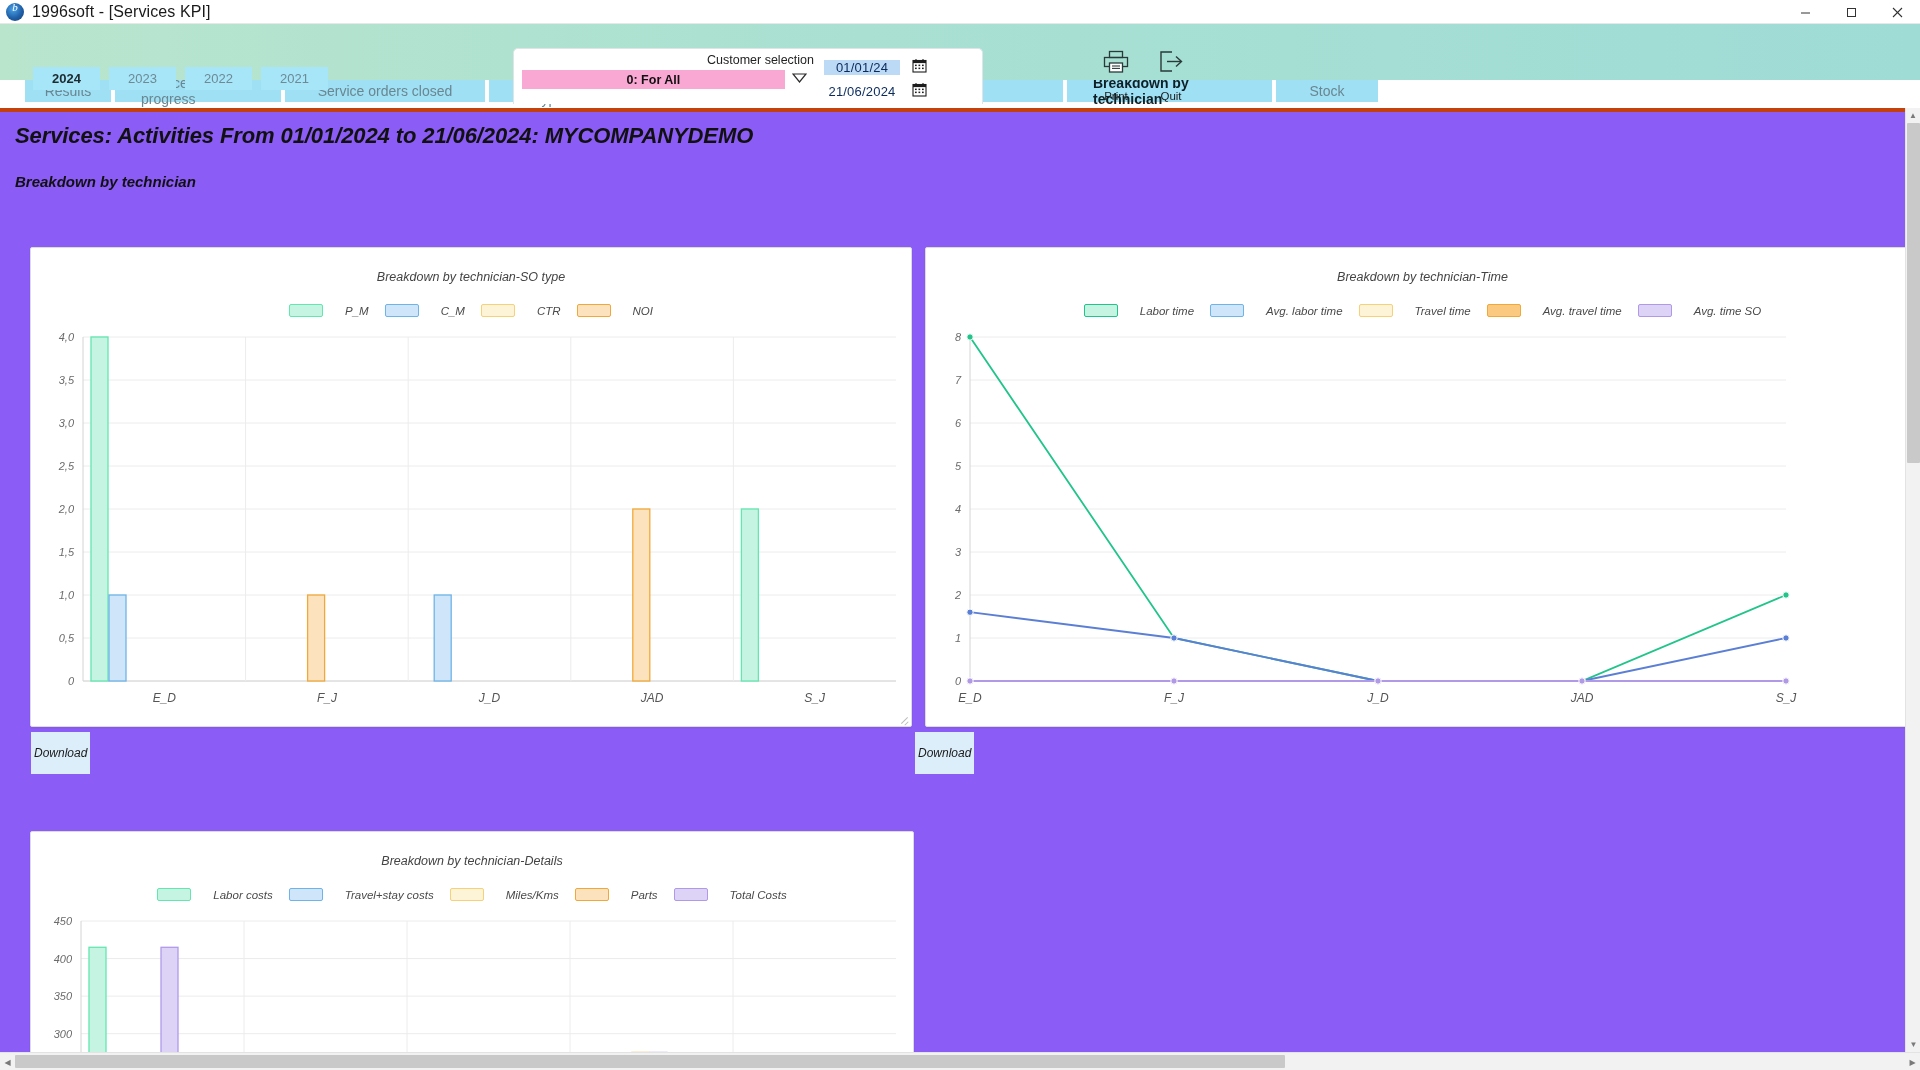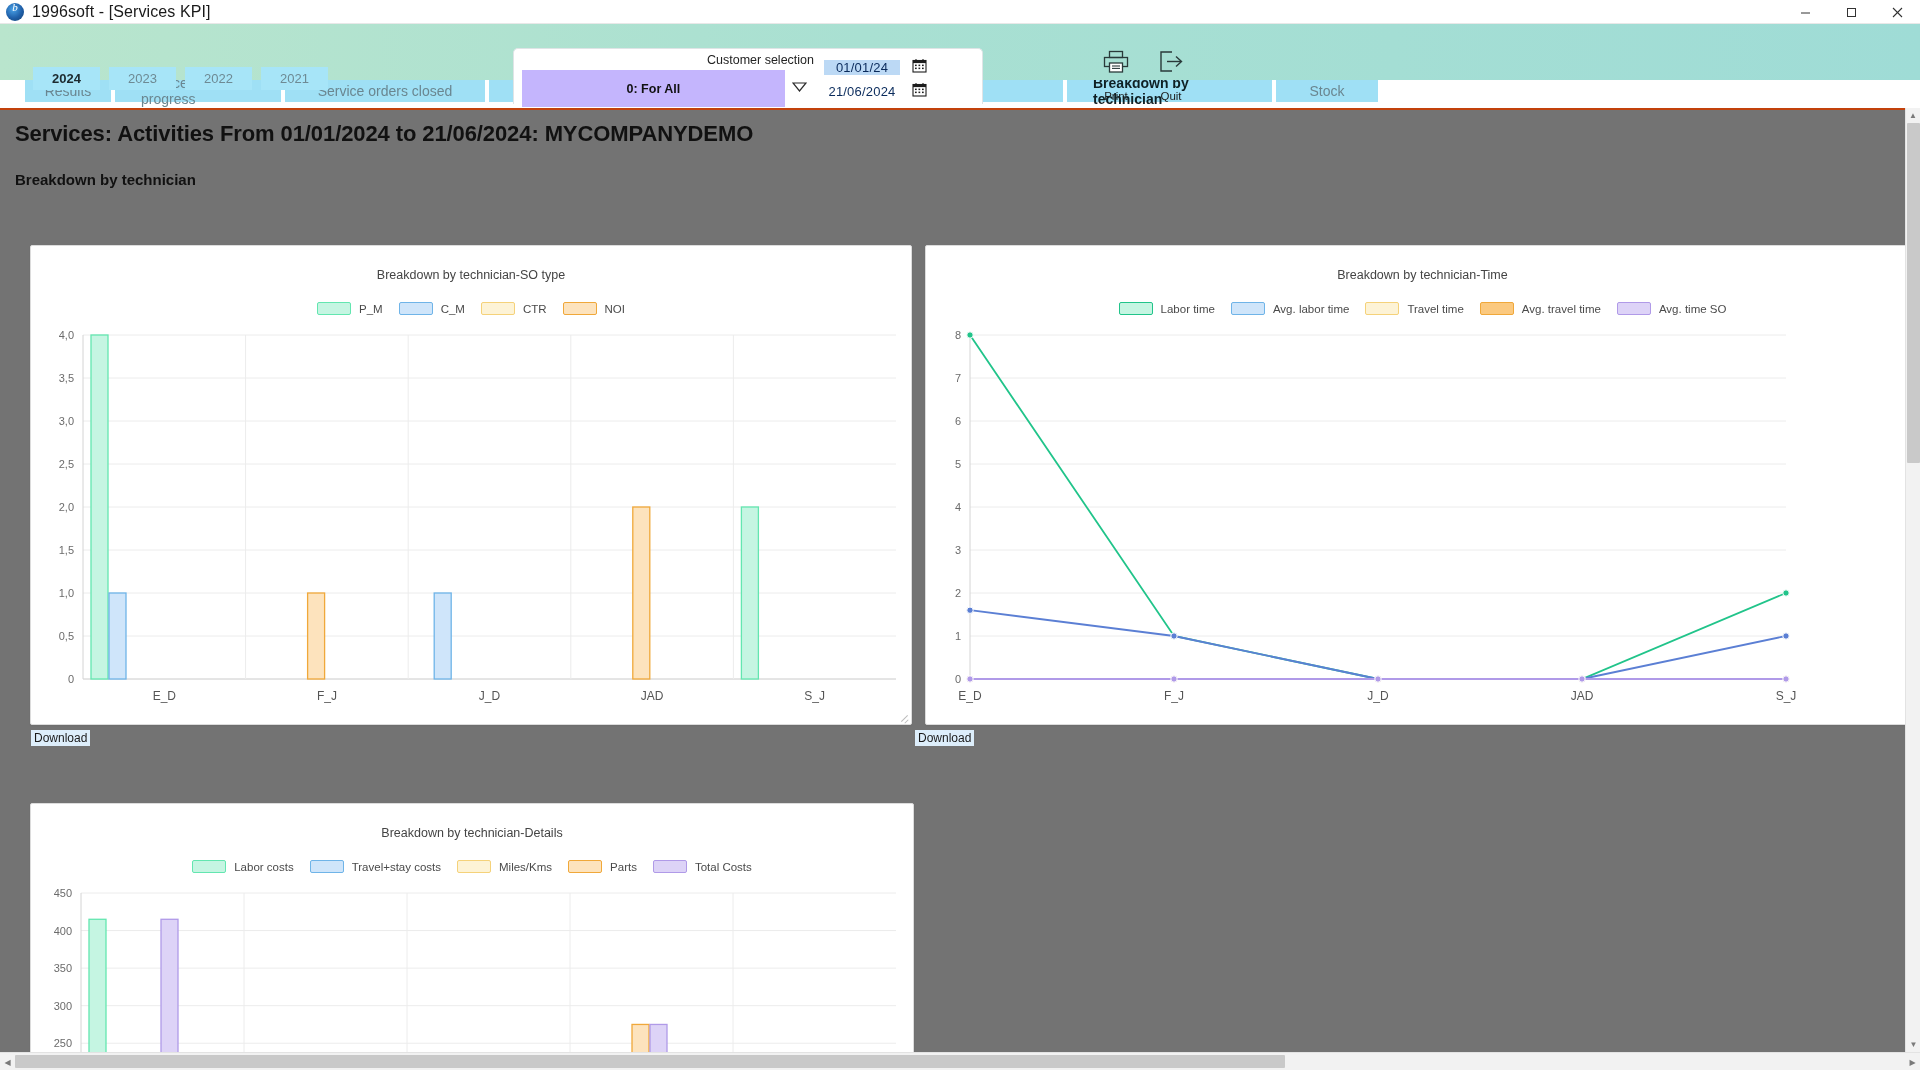--- a/index.html
+++ b/index.html
@@ -53,21 +53,21 @@
   .sel-panel {
     position: absolute; left: 513px; top: 24px; width: 470px; height: 56px;
     background: #fff; border-radius: 5px 5px 0 0;
     border: 1px solid #dfe4e6; border-bottom: none;
     display: flex; align-items: flex-start; padding-top: 4px;
   }
   .sel-left { width: 300px; padding-left: 8px; }
   .sel-caption { font-size: 12.5px; color: #232323; text-align: right; }
   .sel-combo-row { display: flex; align-items: center; margin-top: 3px; }
   .sel-combo {
-    width: 270px; height: 37px; background: #c4b5fd;
+    width: 270px; height: 19px; background: #f9a8d4;
     display: flex; align-items: center; justify-content: center;
     font-size: 12.5px; font-weight: bold; color: #111; cursor: pointer;
   }
   .sel-arrow {
     width: 30px; text-align: center; font-size: 12px; color: #333; cursor: pointer;
     line-height: 19px;
   }
   .sel-dates { margin-left: 10px; padding-top: 2px; }
   .date-row { display: flex; align-items: center; height: 24px; }
   .date-val {
@@ -95,22 +95,23 @@
   .tab {
     height: 22px; background: #9fe0f5;
     display: flex; align-items: center; justify-content: center;
     font-size: 14px; color: #6a8690; cursor: pointer; padding: 0 26px;
   }
   .tab.active { color: #0f2025; font-weight: bold; }
 
   
   .content {
     position: absolute; left: 0; top: 108px; right: 0; bottom: 18px;
-    background: #737373; overflow: hidden;
-    border-top: 2px solid #c2410c;
+    background: #8b5cf6; overflow: hidden;
+    border-top: 4px solid #c2410c;
+    font-style: italic;
   }
   .page-title {
     font-size: 22px; font-weight: bold; color: #111;
     margin: 11px 0 0 15px; letter-spacing: -.1px;
   }
   .page-sub {
     font-size: 15px; font-weight: bold; color: #111;
     margin: 24px 0 0 15px;
   }
 
@@ -135,31 +136,31 @@
   .resize-grip::after  { right: 0; bottom: 0px; width: 5px; height: 1px; transform: rotate(-45deg); }
 
   .chart-title {
     text-align: center; font-size: 12.5px; color: #444;
     margin-top: 22px; font-weight: normal;
   }
   .legend {
     display: flex; justify-content: center; align-items: center;
     gap: 16px; margin-top: 20px;
   }
-  .legend-item { display: flex; align-items: center; gap: 8px; }
+  .legend-item { display: flex; align-items: center; gap: 22px; }
   .legend-swatch { width: 34px; height: 13px; border-radius: 2px; }
   .legend-label { font-size: 11.5px; color: #4a4a4a; }
 
   .plot { position: relative; margin-top: 10px; }
   .plot svg { display: block; }
 
   .download-link {
     margin-left: 31px; margin-top: 5px; display: inline-block;
     font-size: 12px; color: #1a1a1a; background: #ddeefb;
-    padding: 1px 3px; cursor: pointer;
+    padding: 14px 3px; cursor: pointer;
   }
   .dl-row { display: flex; }
 
   
   .vscroll {
     position: absolute; right: 0; top: 108px; bottom: 18px; width: 15px;
     background: #f2f2f2; border-left: 1px solid #e3e3e3;
   }
   .vs-up, .vs-down {
     height: 15px; display: flex; align-items: center; justify-content: center;

